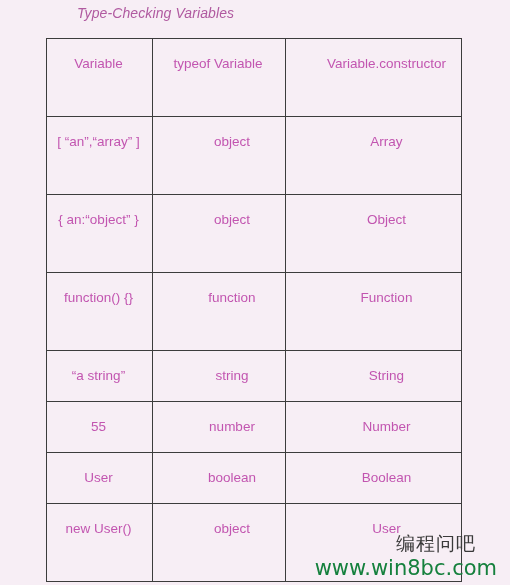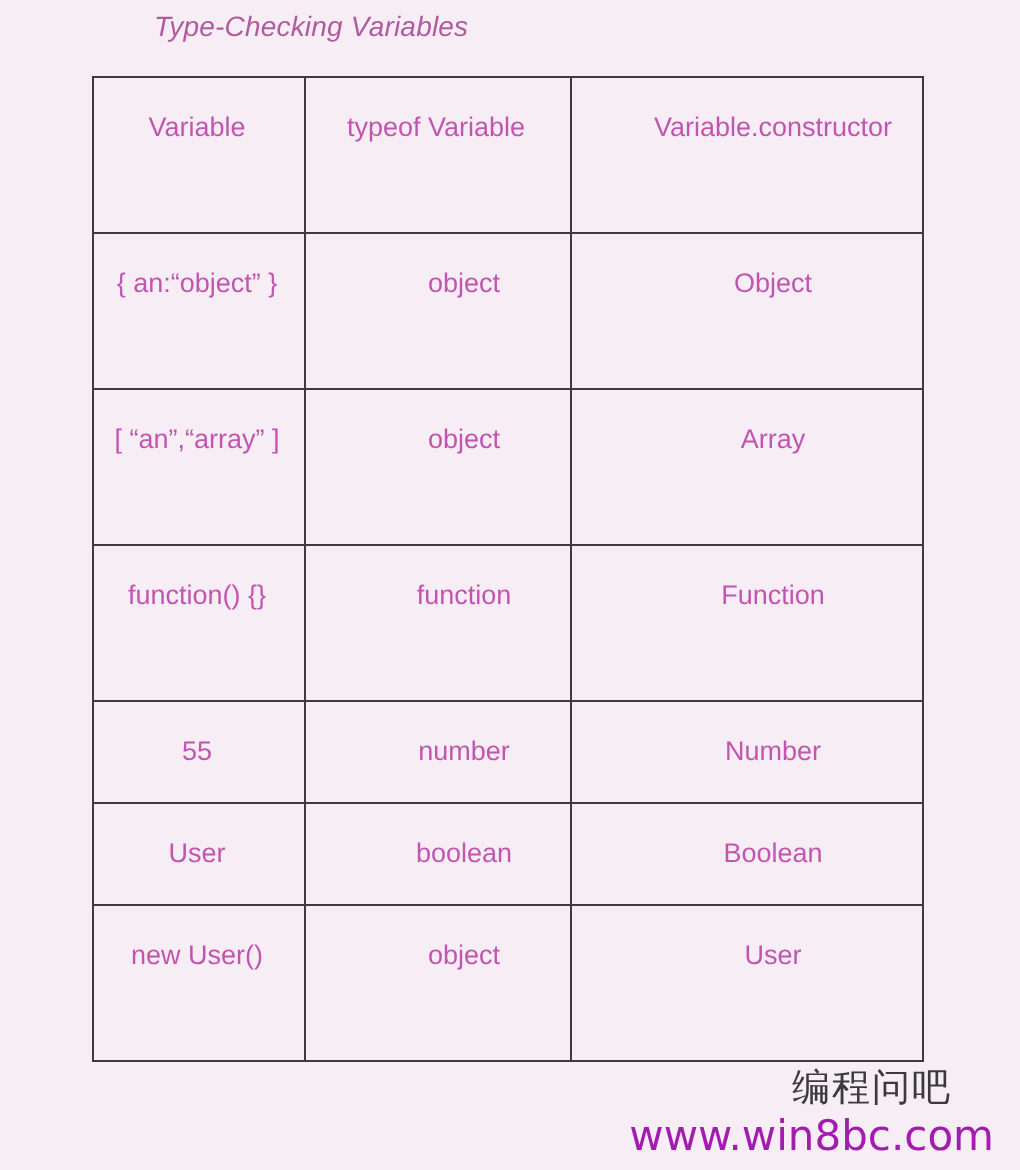--- a/index.html
+++ b/index.html
@@ -85,21 +85,21 @@
     color: #3a3a3a;
     font-family: "DejaVu Sans", sans-serif;
     letter-spacing: 1px;
     white-space: nowrap;
   }
   .watermark-url {
     position: absolute;
     right: 13px;
     top: 556px;
     font-size: 21px;
-    color: #a21caf;
+    color: #15803d;
     font-family: "DejaVu Sans", sans-serif;
     letter-spacing: 0px;
     white-space: nowrap;
   }
 </style>
 </head>
 <body>
 
 <div id="page-title">Type-Checking Variables</div>
 
@@ -113,54 +113,65 @@
       <td class="col-type wrap-cell">
         <span class="cell-inner">typeof Variable</span>
       </td>
       <td class="col-ctor cell-left">
         <span class="cell-inner">Variable.constructor</span>
       </td>
     </tr>
 
     <tr class="row-tall">
       <td class="col-var wrap-cell">
+        <span class="cell-inner">[ “an”,“array” ]</span>
+      </td>
+      <td class="col-type cell-left">
+        <span class="cell-inner">object</span>
+      </td>
+      <td class="col-ctor cell-left">
+        <span class="cell-inner">Array</span>
+      </td>
+    </tr>
+
+    <tr class="row-tall">
+      <td class="col-var wrap-cell">
         <span class="cell-inner">{ an:“object” }</span>
       </td>
       <td class="col-type cell-left">
         <span class="cell-inner">object</span>
       </td>
       <td class="col-ctor cell-left">
         <span class="cell-inner">Object</span>
       </td>
     </tr>
 
     <tr class="row-tall">
       <td class="col-var wrap-cell">
-        <span class="cell-inner">[ “an”,“array” ]</span>
-      </td>
-      <td class="col-type cell-left">
-        <span class="cell-inner">object</span>
-      </td>
-      <td class="col-ctor cell-left">
-        <span class="cell-inner">Array</span>
-      </td>
-    </tr>
-
-    <tr class="row-tall">
-      <td class="col-var wrap-cell">
         <span class="cell-inner">function() {}</span>
       </td>
       <td class="col-type cell-left">
         <span class="cell-inner">function</span>
       </td>
       <td class="col-ctor cell-left">
         <span class="cell-inner">Function</span>
       </td>
     </tr>
 
+    <tr class="row-short">
+      <td class="col-var wrap-cell">
+        <span class="cell-inner">“a string”</span>
+      </td>
+      <td class="col-type cell-left">
+        <span class="cell-inner">string</span>
+      </td>
+      <td class="col-ctor cell-left">
+        <span class="cell-inner">String</span>
+      </td>
+    </tr>
 
     <tr class="row-short">
       <td class="col-var wrap-cell">
         <span class="cell-inner">55</span>
       </td>
       <td class="col-type cell-left">
         <span class="cell-inner">number</span>
       </td>
       <td class="col-ctor cell-left">
         <span class="cell-inner">Number</span>

